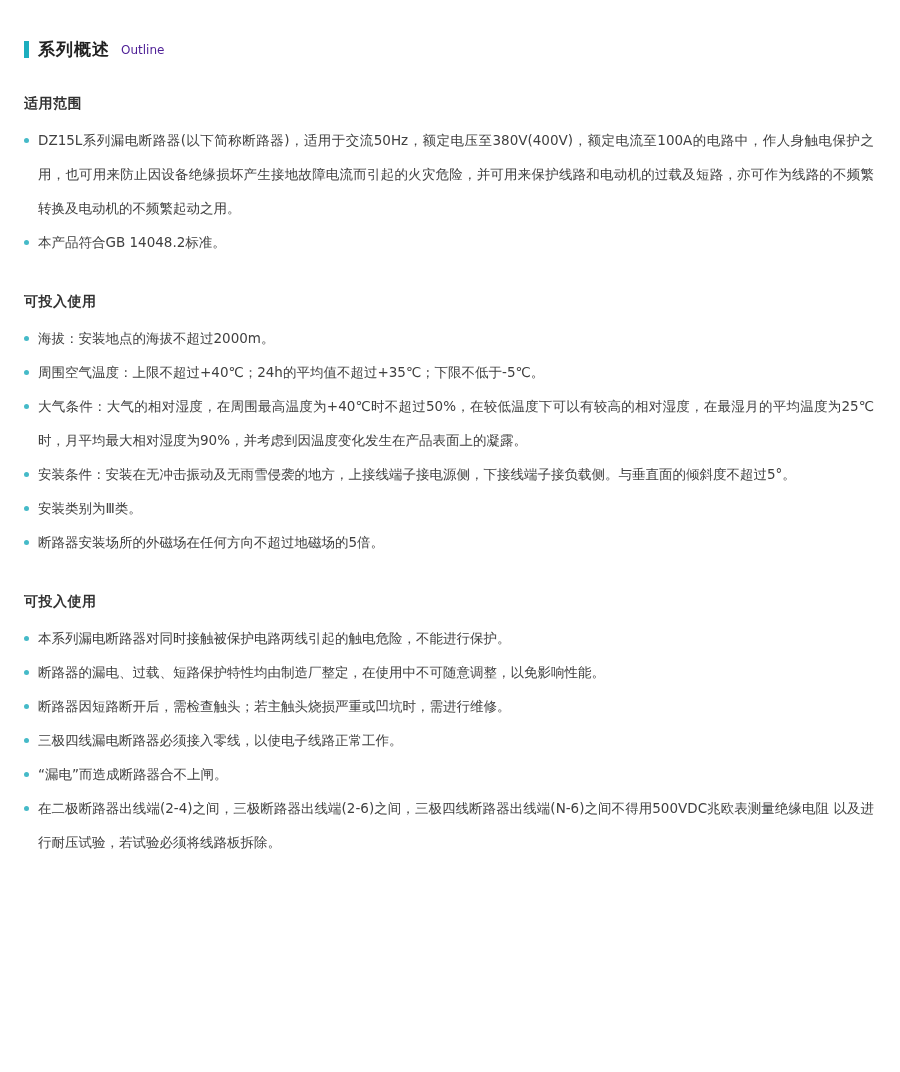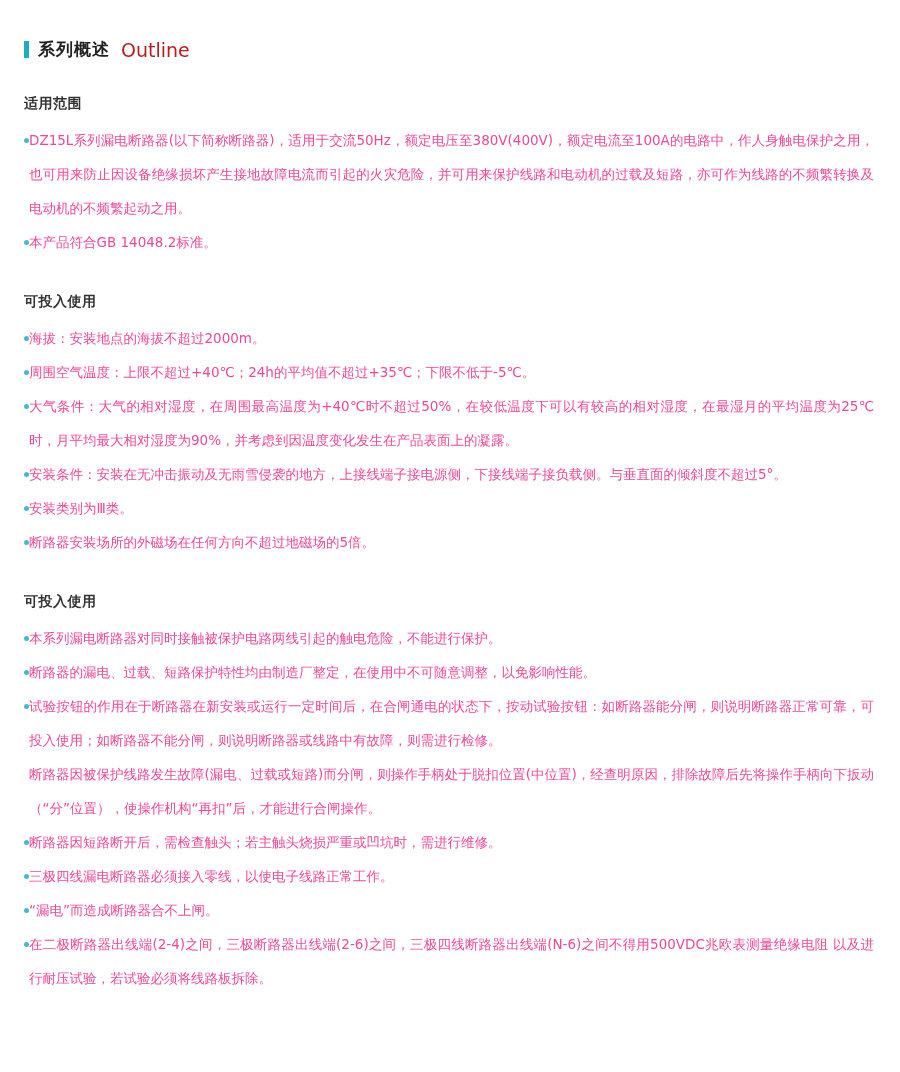--- a/index.html
+++ b/index.html
@@ -29,43 +29,43 @@
     background: #1caebe;
   }
   .page-title {
     font-size: 17px;
     font-weight: bold;
     color: #222222;
     margin: 0;
     letter-spacing: 1px;
   }
   .page-subtitle {
-    font-size: 19px;
-    color: #b91c1c;
+    font-size: 12px;
+    color: #4c1d95;
     margin-left: 2px;
   }
   .sec-heading {
     font-size: 14px;
     font-weight: bold;
     color: #333333;
     margin: 34px 0 10px 0;
     letter-spacing: 0.5px;
   }
   .bullet-list {
     list-style: none;
     margin: 0;
     padding: 0;
   }
   .bullet-item {
     display: flex;
     align-items: flex-start;
-    gap: 0;
+    gap: 9px;
     font-size: 13.5px;
     line-height: 34px;
-    color: #ec4899;
+    color: #404040;
   }
   .dot {
     flex: 0 0 auto;
     width: 5px;
     height: 5px;
     border-radius: 50%;
     background: #45bac8;
     margin-top: 15px;
   }
   .item-text {
@@ -150,27 +150,20 @@
         </li>
         <li class="bullet-item">
           <span class="dot"></span>
           <div class="item-text">
             <p>断路器的漏电、过载、短路保护特性均由制造厂整定，在使用中不可随意调整，以免影响性能。</p>
           </div>
         </li>
         <li class="bullet-item">
           <span class="dot"></span>
           <div class="item-text">
-            <p>试验按钮的作用在于断路器在新安装或运行一定时间后，在合闸通电的状态下，按动试验按钮：如断路器能分闸，则说明断路器正常可靠，可投入使用；如断路器不能分闸，则说明断路器或线路中有故障，则需进行检修。</p>
-            <p>断路器因被保护线路发生故障(漏电、过载或短路)而分闸，则操作手柄处于脱扣位置(中位置)，经查明原因，排除故障后先将操作手柄向下扳动（“分”位置），使操作机构“再扣”后，才能进行合闸操作。</p>
-          </div>
-        </li>
-        <li class="bullet-item">
-          <span class="dot"></span>
-          <div class="item-text">
             <p>断路器因短路断开后，需检查触头；若主触头烧损严重或凹坑时，需进行维修。</p>
           </div>
         </li>
         <li class="bullet-item">
           <span class="dot"></span>
           <div class="item-text">
             <p>三极四线漏电断路器必须接入零线，以使电子线路正常工作。</p>
           </div>
         </li>
         <li class="bullet-item">

